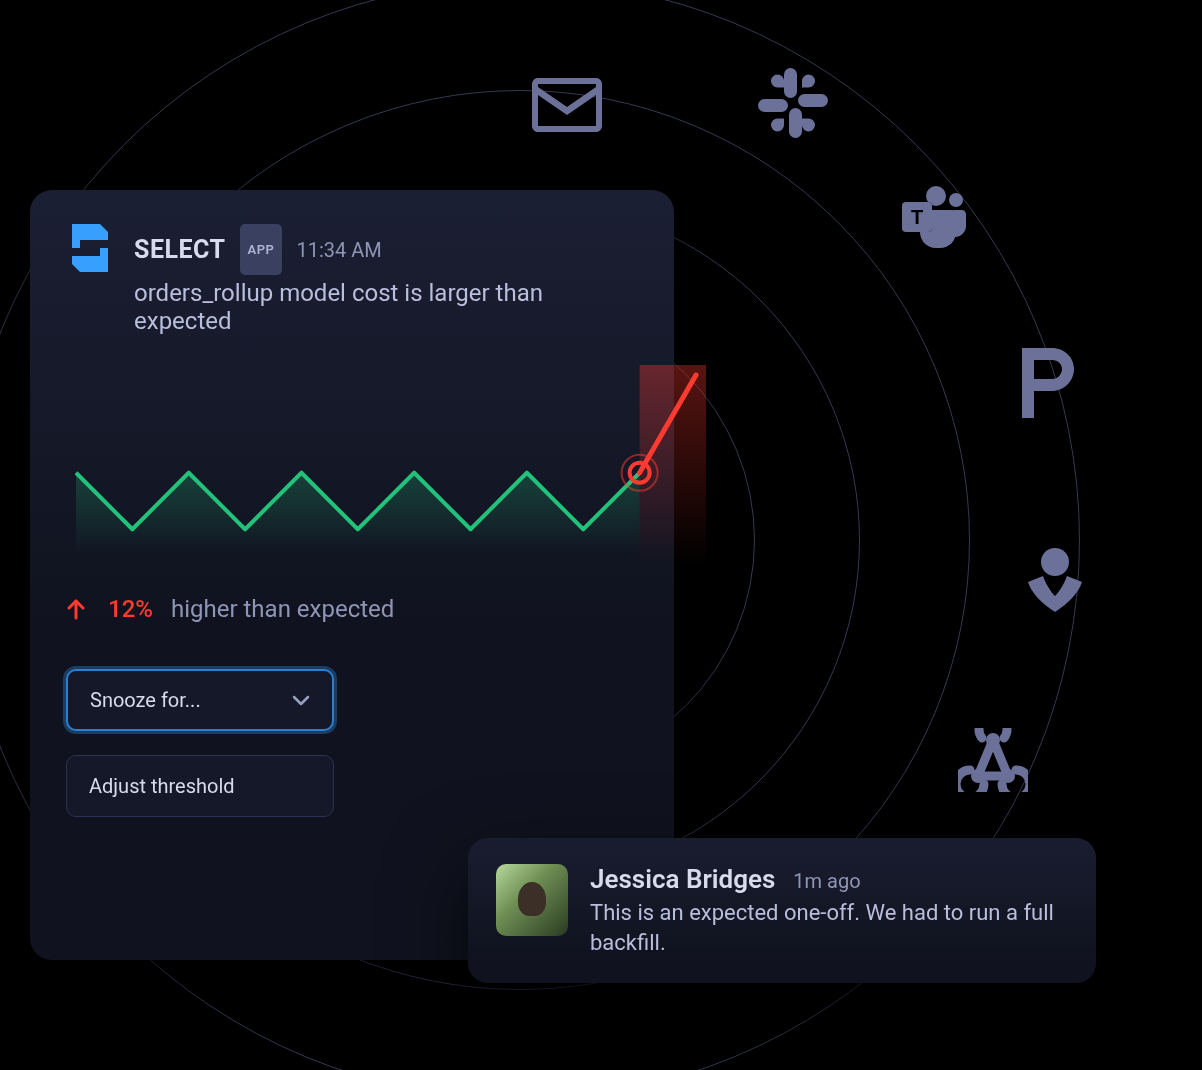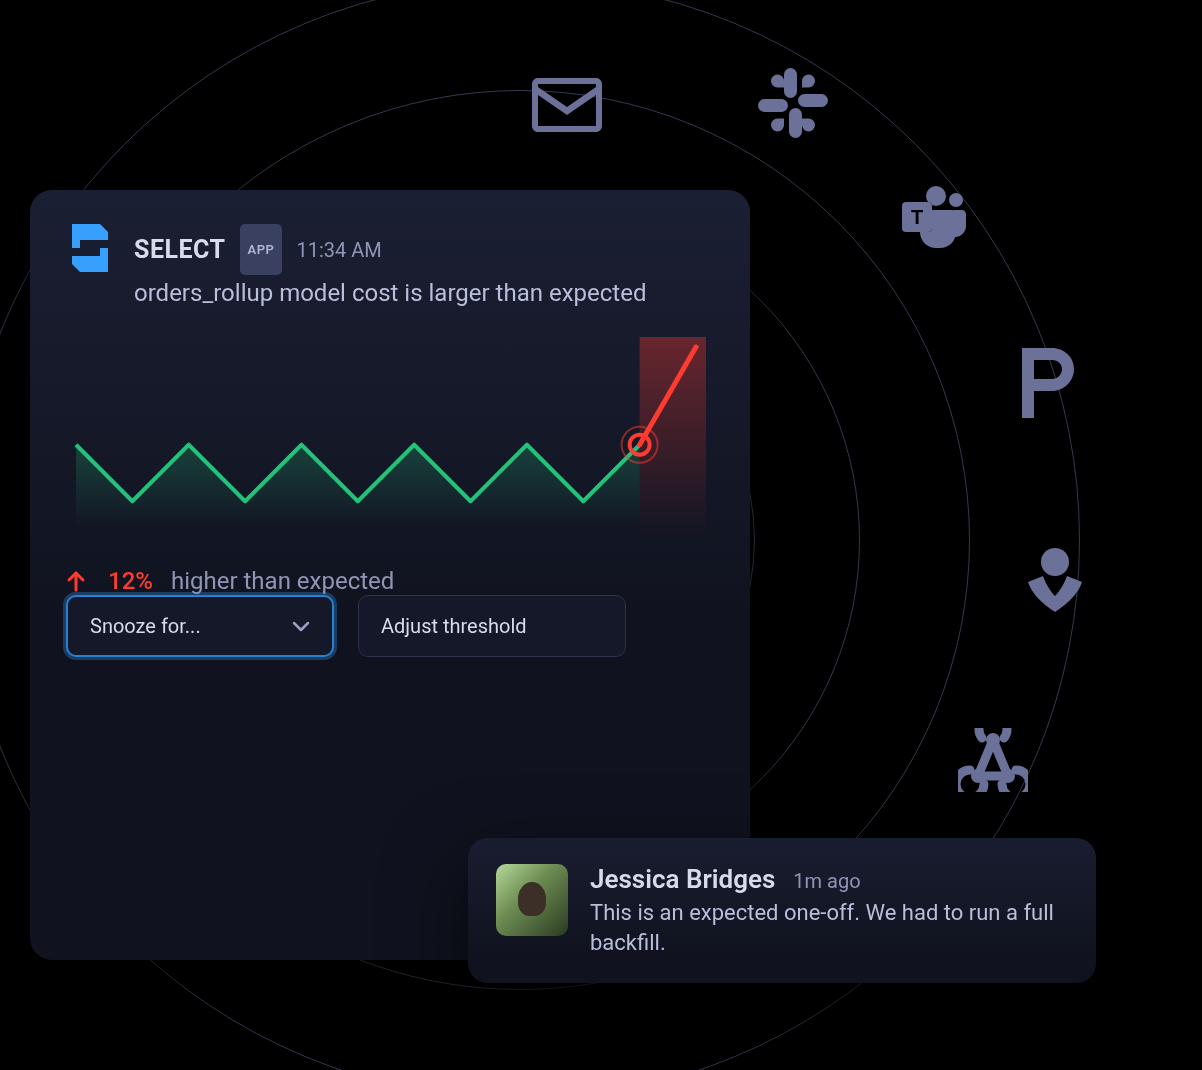--- a/index.html
+++ b/index.html
@@ -62,21 +62,21 @@
   .i-teams  { left: 900px; top: 186px; }
   .i-pager  { left: 1022px; top: 348px; }
   .i-ops    { left: 1028px; top: 548px; }
   .i-webhook{ left: 958px; top: 728px; }
 
   
   .card {
     position: absolute;
     left: 30px;
     top: 190px;
-    width: 720px;
+    width: 644px;
     height: 770px;
     border-radius: 22px;
     background: linear-gradient(180deg, var(--card-grad-top) 0%, var(--card) 55%);
     padding: 34px 36px;
     box-shadow: 0 20px 60px rgba(0,0,0,0.6);
   }
 
   .header {
     display: flex;
     align-items: flex-start;
@@ -107,22 +107,24 @@
     margin-top: 26px;
     display: flex;
     align-items: center;
     gap: 18px;
     font-size: 24px;
   }
   .delta-arrow { color: var(--red); display:flex; align-items:center; gap:22px; font-weight:500;}
   .delta-text { color: var(--muted); }
 
   .actions {
+    margin-top: 46px;
     display: flex;
     gap: 24px;
+    flex-direction: column;
   }
   .snooze-select {
     position: relative;
     width: 268px;
   }
   .select-box , .action-btn {
     height: 62px;
     border-radius: 10px;
     display:flex; align-items:center;
     padding: 0 22px;

